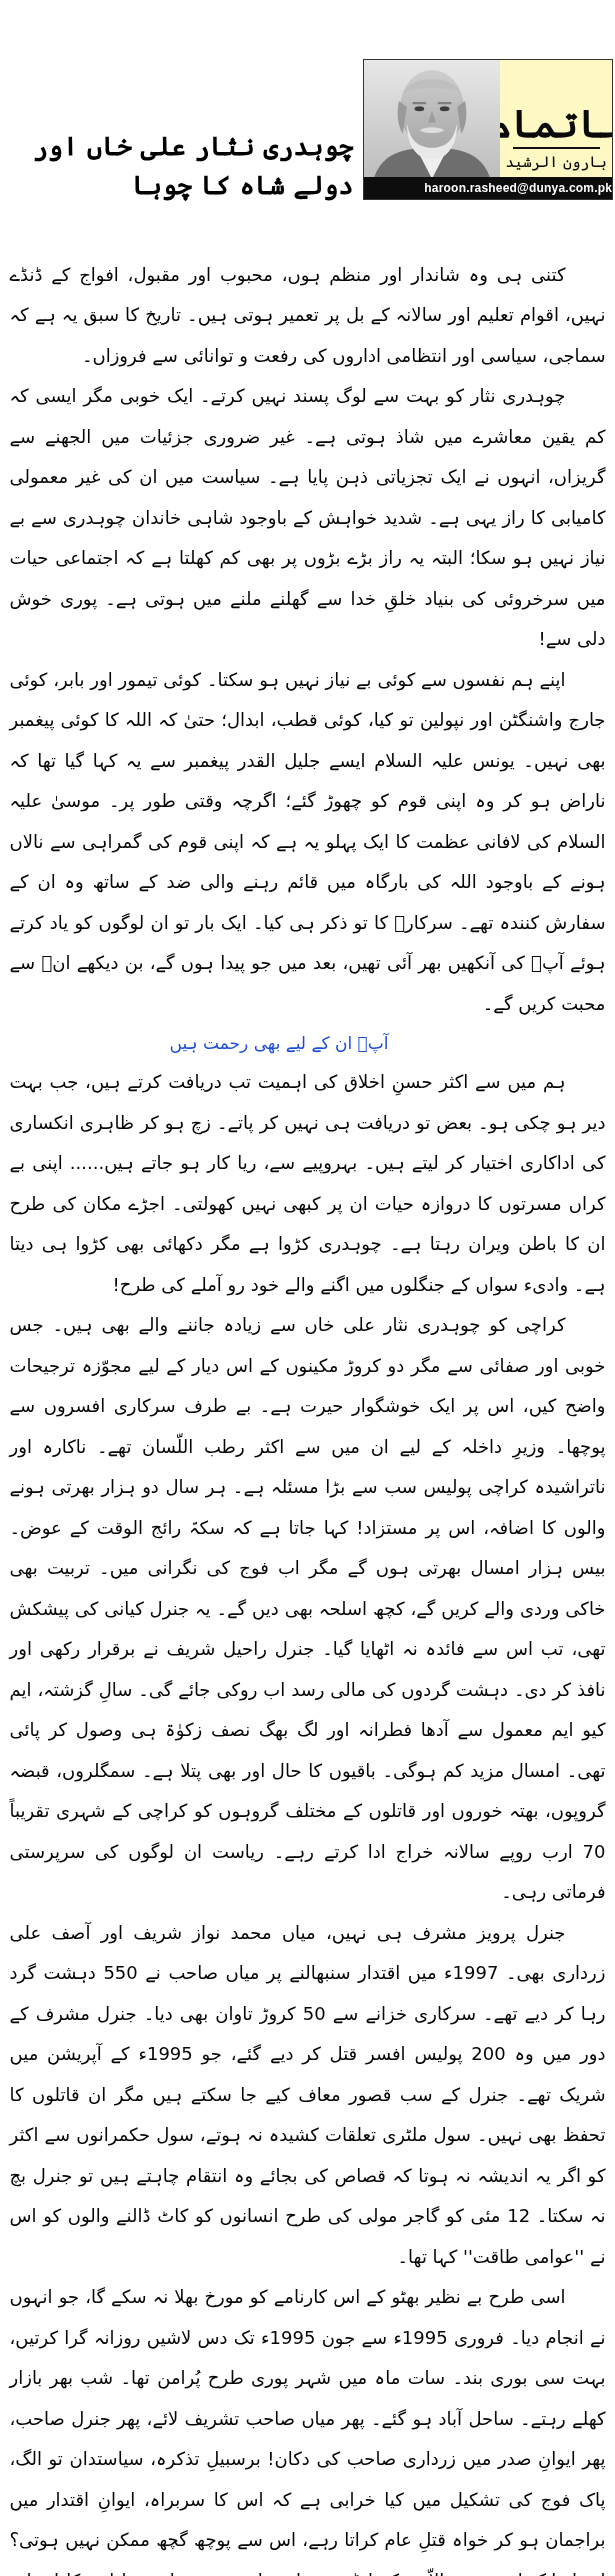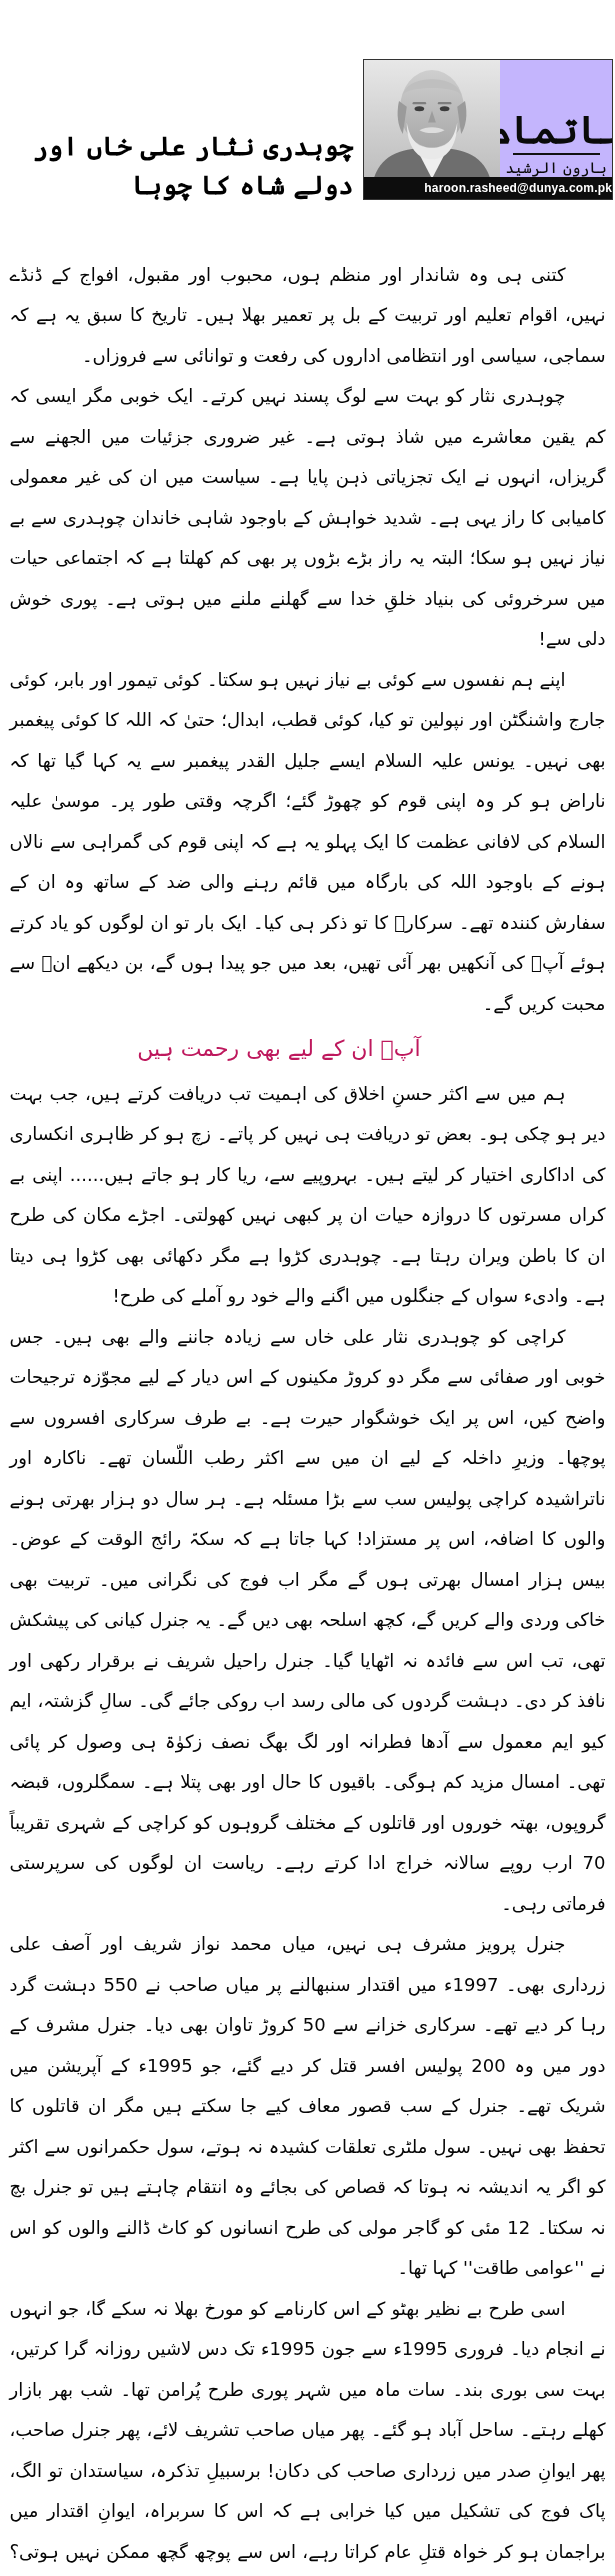--- a/index.html
+++ b/index.html
@@ -19,21 +19,21 @@
     display:flex;
     flex-direction:row;           
     align-items:flex-start;
     padding:59px 1.9px 0 1.9px;
     min-height:169px;
   }
   .author-box{
     width:250px;
     flex:0 0 250px;
     border:0.9px solid #333333;
-    background:#c4b5fd;
+    background:#fef9c3;
     display:flex;
     flex-direction:column;
     box-sizing:border-box;
   }
   .author-box-top{
     display:flex;
     flex-direction:row;
     height:117px;
     overflow:hidden;
   }
@@ -57,21 +57,21 @@
   }
   .brand-divider{
     width:87px;
     height:1.9px;
     background:#111111;
     margin:4.7px 0 3.8px 0;
   }
   .brand-author{
     font-size:15px;
     color:#0a0a0a;
-    padding-bottom:0;
+    padding-bottom:6px;
     font-family:"DejaVu Serif", serif;
   }
   .photo-area{
     flex:1;
     background:#d9d9d9;
     position:relative;
   }
   .photo-area svg{display:block;width:100%;height:100%;}
   .email-bar{
     background:#0d0d0d;
@@ -108,23 +108,23 @@
     margin:0;
     font-size:18px;
     line-height:2.25;
     text-align:justify;
     text-align-last:right;
     text-indent:40px;
     color:#050505;
   }
   .verse{
     text-align:center;
-    font-size:22px;
+    font-size:17px;
     line-height:2.25;
-    color:#be185d;
+    color:#1d4ed8;
     margin:0 57px 0 0;
   }
   .verse div{white-space:nowrap;}
 </style>
 </head>
 <body>
 
 <div class="page">
 
   <div class="masthead">
@@ -178,21 +178,21 @@
       <div class="email-bar">haroon.rasheed@dunya.com.pk</div>
     </div>
 
     <div class="headline-area">
       <h1 class="headline">چوہدری نثار علی خاں اور دولے شاہ کا چوہا</h1>
     </div>
 
   </div>
 
   <div class="article">
-    <p>کتنی ہی وہ شاندار اور منظم ہوں، محبوب اور مقبول، افواج کے ڈنڈے نہیں، اقوام تعلیم اور تربیت کے بل پر تعمیر بھلا ہیں۔ تاریخ کا سبق یہ ہے کہ سماجی، سیاسی اور انتظامی اداروں کی رفعت و توانائی سے فروزاں۔</p>
+    <p>کتنی ہی وہ شاندار اور منظم ہوں، محبوب اور مقبول، افواج کے ڈنڈے نہیں، اقوام تعلیم اور سالانہ کے بل پر تعمیر ہوتی ہیں۔ تاریخ کا سبق یہ ہے کہ سماجی، سیاسی اور انتظامی اداروں کی رفعت و توانائی سے فروزاں۔</p>
     <p>چوہدری نثار کو بہت سے لوگ پسند نہیں کرتے۔ ایک خوبی مگر ایسی کہ کم یقین معاشرے میں شاذ ہوتی ہے۔ غیر ضروری جزئیات میں الجھنے سے گریزاں، انہوں نے ایک تجزیاتی ذہن پایا ہے۔ سیاست میں ان کی غیر معمولی کامیابی کا راز یہی ہے۔ شدید خواہش کے باوجود شاہی خاندان چوہدری سے بے نیاز نہیں ہو سکا؛ البتہ یہ راز بڑے بڑوں پر بھی کم کھلتا ہے کہ اجتماعی حیات میں سرخروئی کی بنیاد خلقِ خدا سے گھلنے ملنے میں ہوتی ہے۔ پوری خوش دلی سے!</p>
     <p>اپنے ہم نفسوں سے کوئی بے نیاز نہیں ہو سکتا۔ کوئی تیمور اور بابر، کوئی جارج واشنگٹن اور نپولین تو کیا، کوئی قطب، ابدال؛ حتیٰ کہ اللہ کا کوئی پیغمبر بھی نہیں۔ یونس علیہ السلام ایسے جلیل القدر پیغمبر سے یہ کہا گیا تھا کہ ناراض ہو کر وہ اپنی قوم کو چھوڑ گئے؛ اگرچہ وقتی طور پر۔ موسیٰ علیہ السلام کی لافانی عظمت کا ایک پہلو یہ ہے کہ اپنی قوم کی گمراہی سے نالاں ہونے کے باوجود اللہ کی بارگاہ میں قائم رہنے والی ضد کے ساتھ وہ ان کے سفارش کنندہ تھے۔ سرکارؐ کا تو ذکر ہی کیا۔ ایک بار تو ان لوگوں کو یاد کرتے ہوئے آپؐ کی آنکھیں بھر آئی تھیں، بعد میں جو پیدا ہوں گے، بن دیکھے انؐ سے محبت کریں گے۔</p>
 
     <div class="verse">
       <div>آپؐ ان کے لیے بھی رحمت ہیں</div>
     </div>
 
     <p>ہم میں سے اکثر حسنِ اخلاق کی اہمیت تب دریافت کرتے ہیں، جب بہت دیر ہو چکی ہو۔ بعض تو دریافت ہی نہیں کر پاتے۔ زچ ہو کر ظاہری انکساری کی اداکاری اختیار کر لیتے ہیں۔ بہروپیے سے، ریا کار ہو جاتے ہیں...... اپنی بے کراں مسرتوں کا دروازہ حیات ان پر کبھی نہیں کھولتی۔ اجڑے مکان کی طرح ان کا باطن ویران رہتا ہے۔ چوہدری کڑوا ہے مگر دکھائی بھی کڑوا ہی دیتا ہے۔ وادیء سواں کے جنگلوں میں اگنے والے خود رو آملے کی طرح!</p>
     <p>کراچی کو چوہدری نثار علی خاں سے زیادہ جاننے والے بھی ہیں۔ جس خوبی اور صفائی سے مگر دو کروڑ مکینوں کے اس دیار کے لیے مجوّزہ ترجیحات واضح کیں، اس پر ایک خوشگوار حیرت ہے۔ بے طرف سرکاری افسروں سے پوچھا۔ وزیرِ داخلہ کے لیے ان میں سے اکثر رطب اللّسان تھے۔ ناکارہ اور ناتراشیدہ کراچی پولیس سب سے بڑا مسئلہ ہے۔ ہر سال دو ہزار بھرتی ہونے والوں کا اضافہ، اس پر مستزاد! کہا جاتا ہے کہ سکہّ رائج الوقت کے عوض۔ بیس ہزار امسال بھرتی ہوں گے مگر اب فوج کی نگرانی میں۔ تربیت بھی خاکی وردی والے کریں گے، کچھ اسلحہ بھی دیں گے۔ یہ جنرل کیانی کی پیشکش تھی، تب اس سے فائدہ نہ اٹھایا گیا۔ جنرل راحیل شریف نے برقرار رکھی اور نافذ کر دی۔ دہشت گردوں کی مالی رسد اب روکی جائے گی۔ سالِ گزشتہ، ایم کیو ایم معمول سے آدھا فطرانہ اور لگ بھگ نصف زکوٰۃ ہی وصول کر پائی تھی۔ امسال مزید کم ہوگی۔ باقیوں کا حال اور بھی پتلا ہے۔ سمگلروں، قبضہ گروپوں، بھتہ خوروں اور قاتلوں کے مختلف گروہوں کو کراچی کے شہری تقریباً 70 ارب روپے سالانہ خراج ادا کرتے رہے۔ ریاست ان لوگوں کی سرپرستی فرماتی رہی۔</p>
     <p>جنرل پرویز مشرف ہی نہیں، میاں محمد نواز شریف اور آصف علی زرداری بھی۔ 1997ء میں اقتدار سنبھالنے پر میاں صاحب نے 550 دہشت گرد رہا کر دیے تھے۔ سرکاری خزانے سے 50 کروڑ تاوان بھی دیا۔ جنرل مشرف کے دور میں وہ 200 پولیس افسر قتل کر دیے گئے، جو 1995ء کے آپریشن میں شریک تھے۔ جنرل کے سب قصور معاف کیے جا سکتے ہیں مگر ان قاتلوں کا تحفظ بھی نہیں۔ سول ملٹری تعلقات کشیدہ نہ ہوتے، سول حکمرانوں سے اکثر کو اگر یہ اندیشہ نہ ہوتا کہ قصاص کی بجائے وہ انتقام چاہتے ہیں تو جنرل بچ نہ سکتا۔ 12 مئی کو گاجر مولی کی طرح انسانوں کو کاٹ ڈالنے والوں کو اس نے ''عوامی طاقت'' کہا تھا۔</p>

